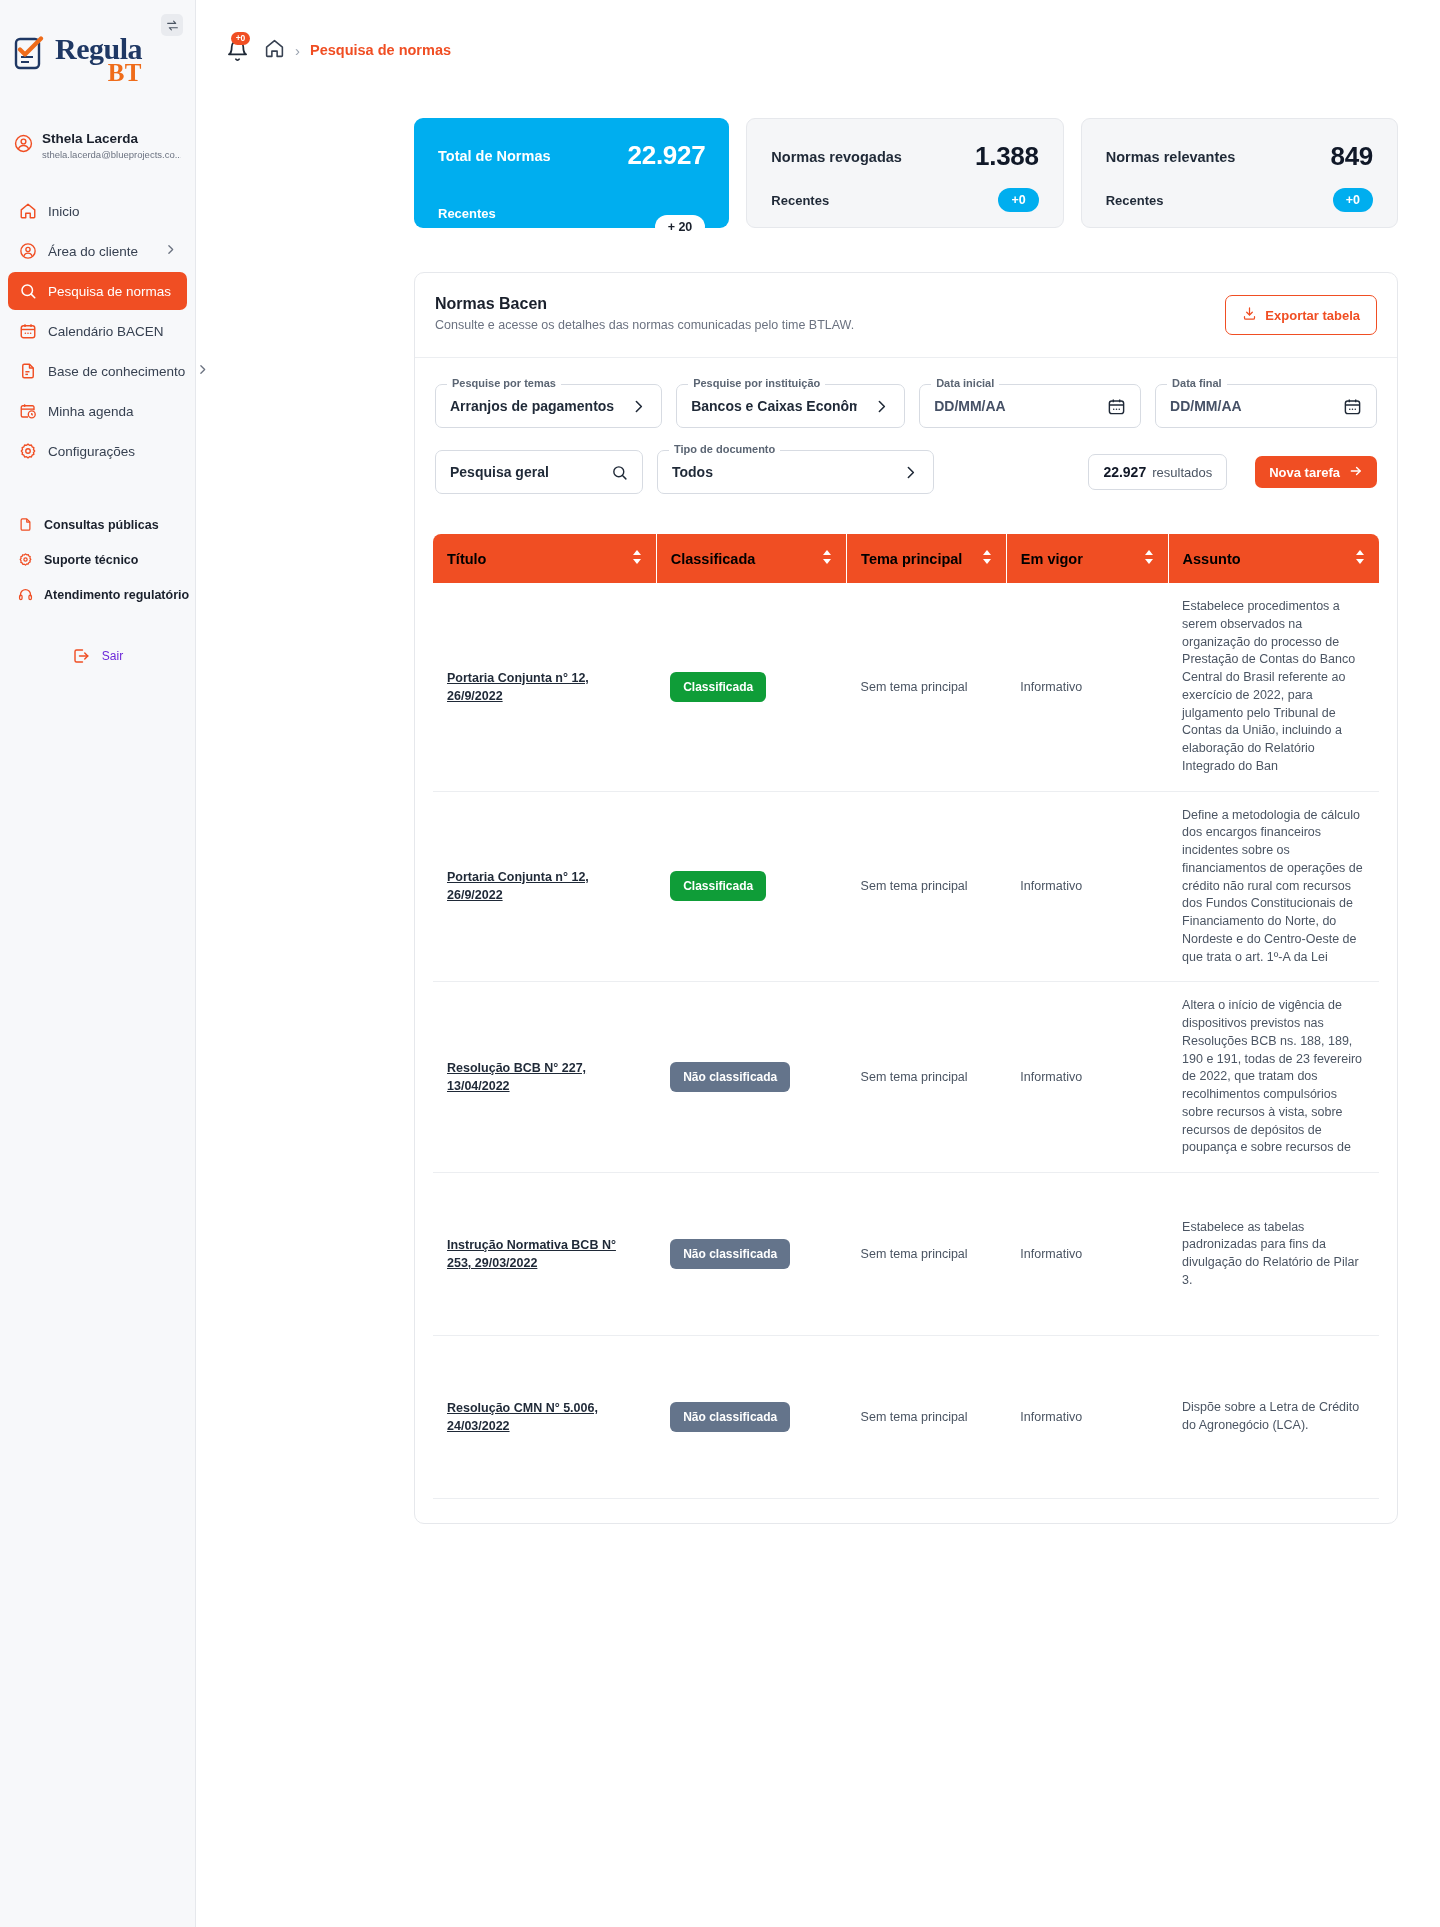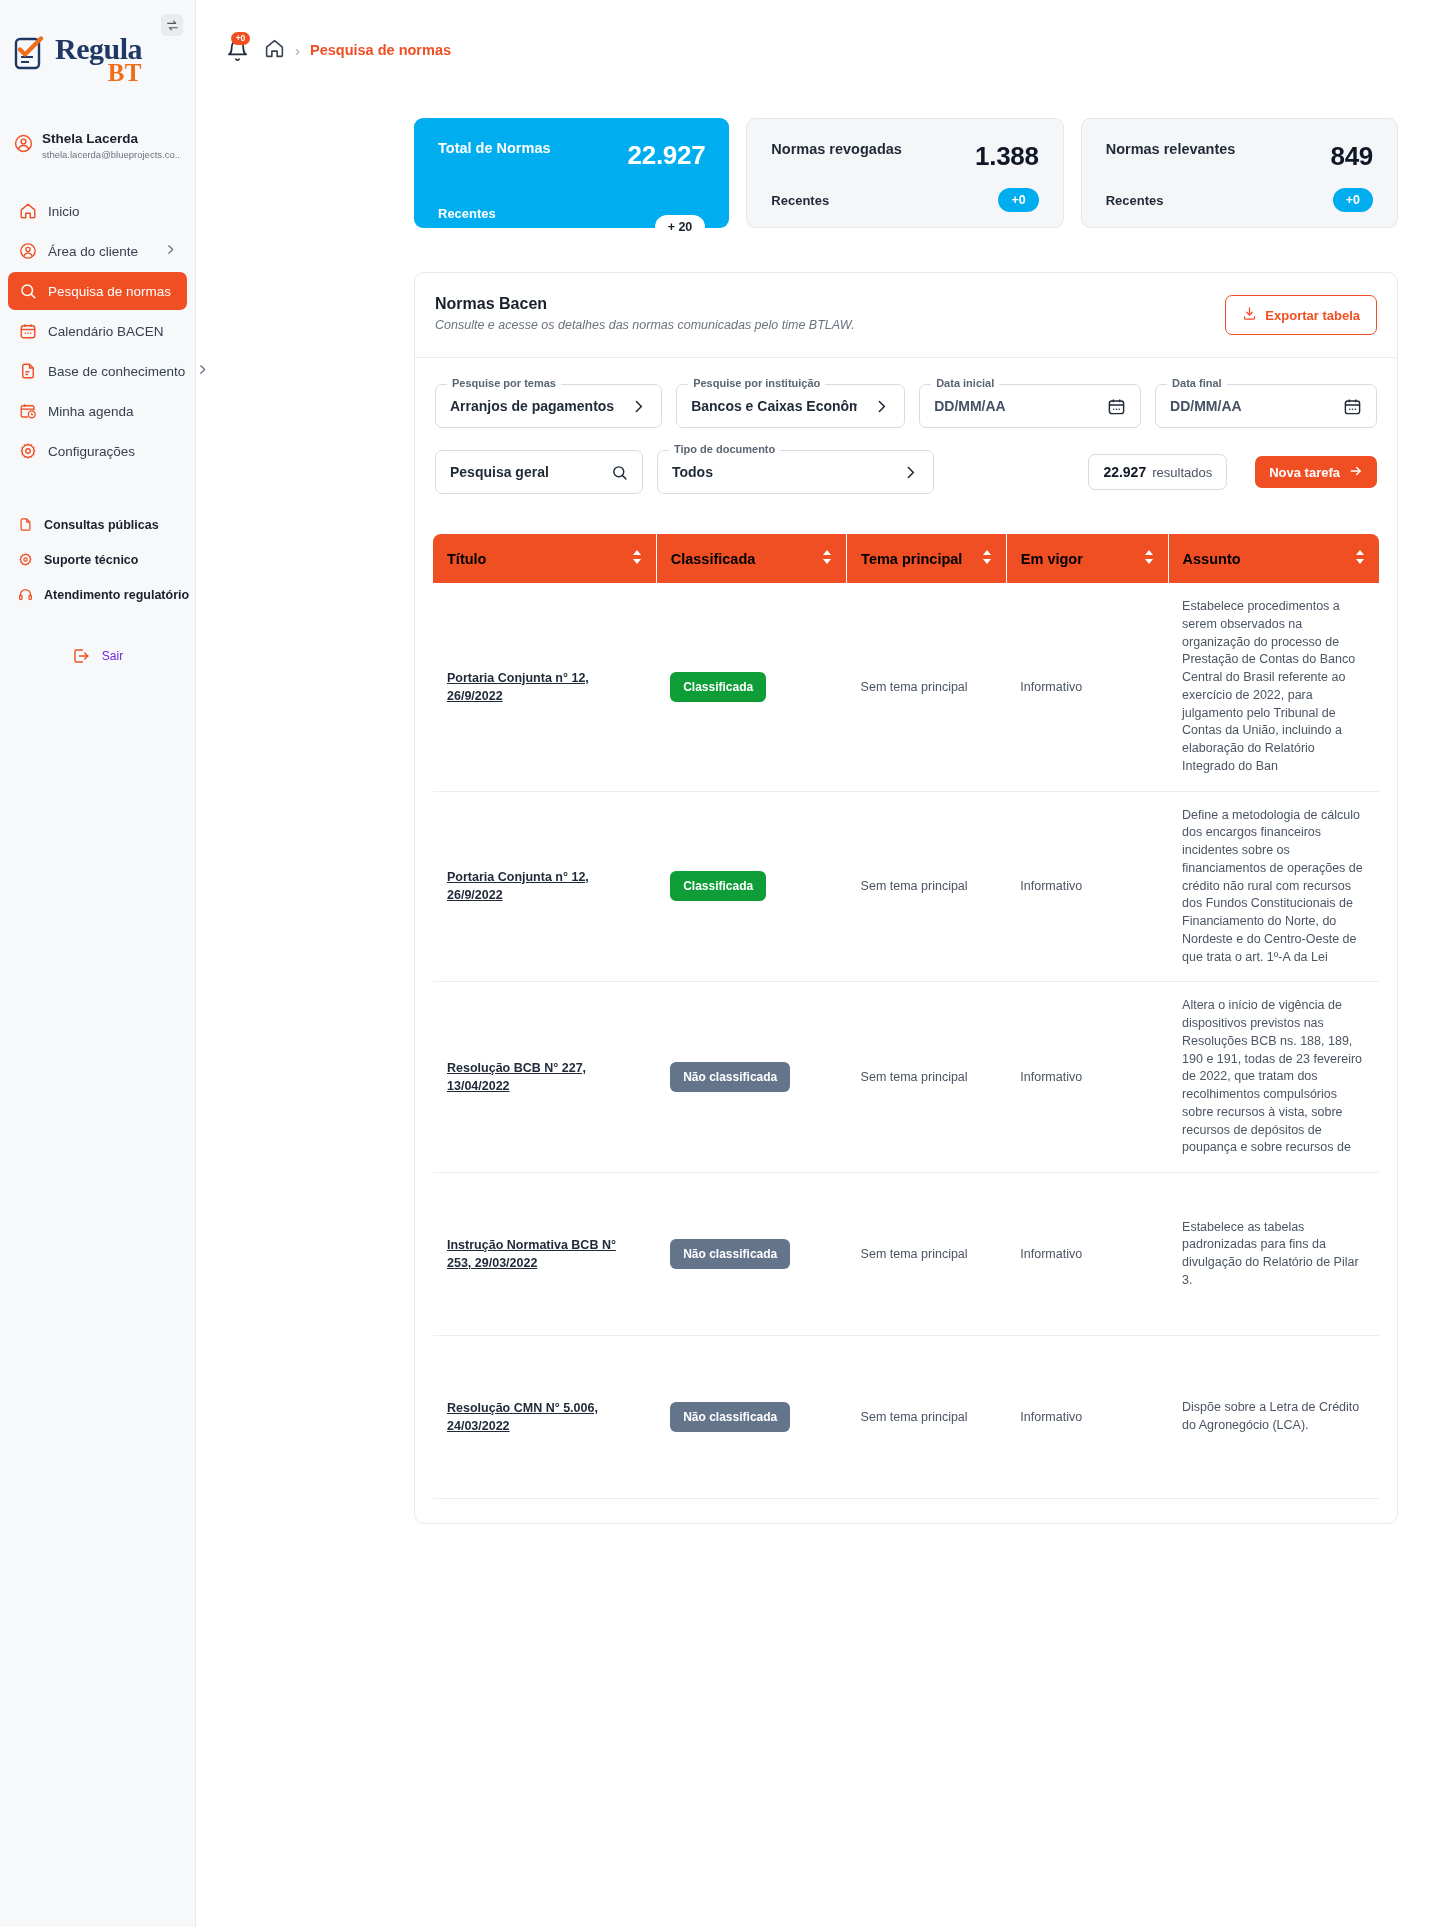--- a/index.html
+++ b/index.html
@@ -114,21 +114,21 @@
     padding: 18px 42px 0 218px;
   }
   .stat-card {
     flex: 1 1 0;
     height: 110px;
     border-radius: 9px;
     padding: 22px 24px 0 24px;
   }
   .stat-card.primary { background: #00aeef; }
   .stat-card.plain { background: #f5f6f8; border: 1px solid #e6e8ec; }
-  .stat-top { display: flex; align-items: flex-start; justify-content: space-between; }
+  .stat-top { display: flex; align-items: center; justify-content: space-between; }
   .stat-title { font-size: 14.5px; font-weight: 700; }
   .stat-value { font-size: 26px; font-weight: 700; letter-spacing: -0.3px; }
   .primary .stat-title, .primary .stat-value { color: #ffffff; }
   .plain .stat-title { color: #1f2937; }
   .plain .stat-value { color: #101828; }
   .stat-bottom { display: flex; align-items: center; justify-content: space-between; margin-top: 16px; }
   .stat-sub { font-size: 13px; font-weight: 700; }
   .primary .stat-sub { color: #ffffff; }
   .plain .stat-sub { color: #1f2937; }
   .pill {
@@ -143,21 +143,21 @@
     margin: 44px 42px 0 218px;
     border: 1px solid #e6e8ec;
     border-radius: 10px;
     background: #ffffff;
     padding: 22px 18px 0 18px;
     height: 1252px;
     overflow: hidden;
   }
   .panel-head { display: flex; align-items: flex-start; justify-content: space-between; padding: 0 2px; }
   .panel-title { font-size: 16px; font-weight: 700; color: #1a202c; }
-  .panel-desc { font-size: 12.5px; color: #6b7280; margin-top: 5px; font-style: italic; }
+  .panel-desc { font-size: 12.5px; color: #6b7280; margin-top: 5px; }
   .export-btn {
     display: flex; align-items: center; gap: 8px;
     border: 1px solid #f04e23; color: #f04e23;
     background: #fff; border-radius: 7px;
     font-size: 13px; font-weight: 600;
     padding: 10px 16px; cursor: pointer;
   }
 
   .panel-divider { border-top: 1px solid #eceef1; margin: 22px -18px 0 -18px; }
 

